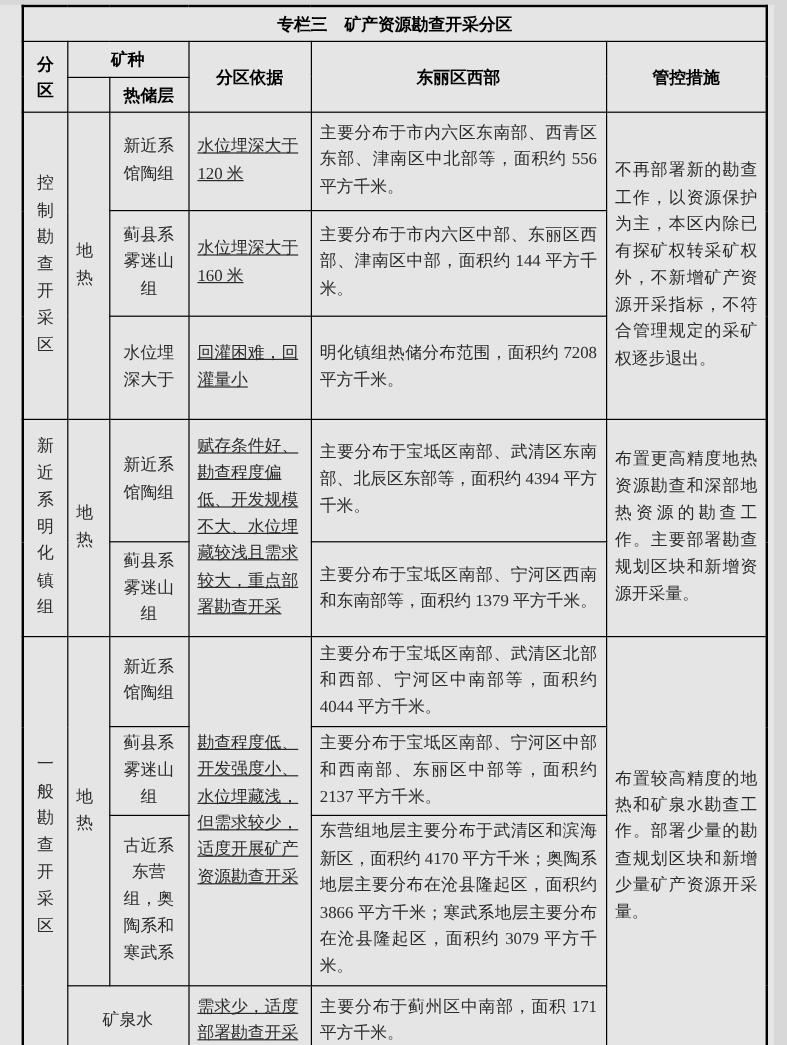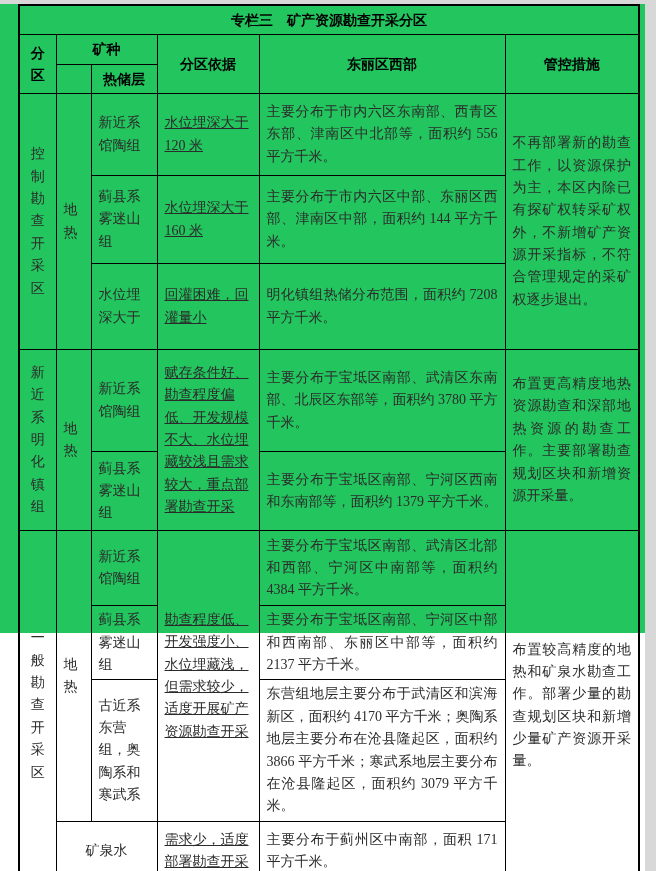--- a/index.html
+++ b/index.html
@@ -8,22 +8,22 @@
     width: 656px;
     height: 871px;
     overflow: hidden;
     background: #ffffff;
     font-family: "Liberation Serif", serif;
     color: #2b2b2b;
   }
   .page {
     position: relative;
     width: 656px;
-    height: 633px;
-    background: #22c55e;
+    height: 871px;
+    background: #e5e5e5;
   }
   .edge-top {
     position: absolute;
     left: 0; top: 0;
     width: 656px; height: 4px;
     background: #d8d8d8;
   }
   .edge-right {
     position: absolute;
     right: 0; top: 0;
@@ -73,20 +73,21 @@
     text-align: left;
     padding: 2px 8px;
     word-break: break-all;
     line-height: 5.1;
   }
   td.mineral-water {
     text-align: center;
     padding: 2px 6px;
   }
   td.reservoir {
+    text-align: center;
     padding: 3px 7px;
     line-height: 1.75;
     margin-left: 11px;
   }
   td.basis {
     text-align: left;
     line-height: 1.7;
     text-decoration: underline;
   }
   td.dist {
@@ -153,34 +154,34 @@
       <td class="reservoir">水位埋深大于</td>
       <td class="basis">回灌困难，回灌量小</td>
       <td class="dist">明化镇组热储分布范围，面积约 7208 平方千米。</td>
     </tr>
 
     <tr style="height:102px">
       <td rowspan="2" class="zone-name">新近系明化镇组</td>
       <td rowspan="2" class="mineral">地热</td>
       <td class="reservoir">新近系馆陶组</td>
       <td rowspan="2" class="basis">赋存条件好、勘查程度偏低、开发规模不大、水位埋藏较浅且需求较大，重点部署勘查开采</td>
-      <td class="dist">主要分布于宝坻区南部、武清区东南部、北辰区东部等，面积约 3780 平方千米。</td>
+      <td class="dist">主要分布于宝坻区南部、武清区东南部、北辰区东部等，面积约 4394 平方千米。</td>
       <td rowspan="2" class="measures">布置更高精度地热资源勘查和深部地热资源的勘查工作。主要部署勘查规划区块和新增资源开采量。</td>
     </tr>
     <tr style="height:79px">
       <td class="reservoir">蓟县系雾迷山组</td>
       <td class="dist">主要分布于宝坻区南部、宁河区西南和东南部等，面积约 1379 平方千米。</td>
     </tr>
 
     <tr style="height:75px">
       <td rowspan="4" class="zone-name">一般勘查开采区</td>
       <td rowspan="3" class="mineral">地热</td>
       <td class="reservoir">新近系馆陶组</td>
       <td rowspan="3" class="basis">勘查程度低、开发强度小、水位埋藏浅，但需求较少，适度开展矿产资源勘查开采</td>
-      <td class="dist">主要分布于宝坻区南部、武清区北部和西部、宁河区中南部等，面积约 4384 平方千米。</td>
+      <td class="dist">主要分布于宝坻区南部、武清区北部和西部、宁河区中南部等，面积约 4044 平方千米。</td>
       <td rowspan="4" class="measures">布置较高精度的地热和矿泉水勘查工作。部署少量的勘查规划区块和新增少量矿产资源开采量。</td>
     </tr>
     <tr style="height:72px">
       <td class="reservoir">蓟县系雾迷山组</td>
       <td class="dist">主要分布于宝坻区南部、宁河区中部和西南部、东丽区中部等，面积约 2137 平方千米。</td>
     </tr>
     <tr style="height:134px">
       <td class="reservoir">古近系东营组，奥陶系和寒武系</td>
       <td class="dist">东营组地层主要分布于武清区和滨海新区，面积约 4170 平方千米；奥陶系地层主要分布在沧县隆起区，面积约 3866 平方千米；寒武系地层主要分布在沧县隆起区，面积约 3079 平方千米。</td>
     </tr>

